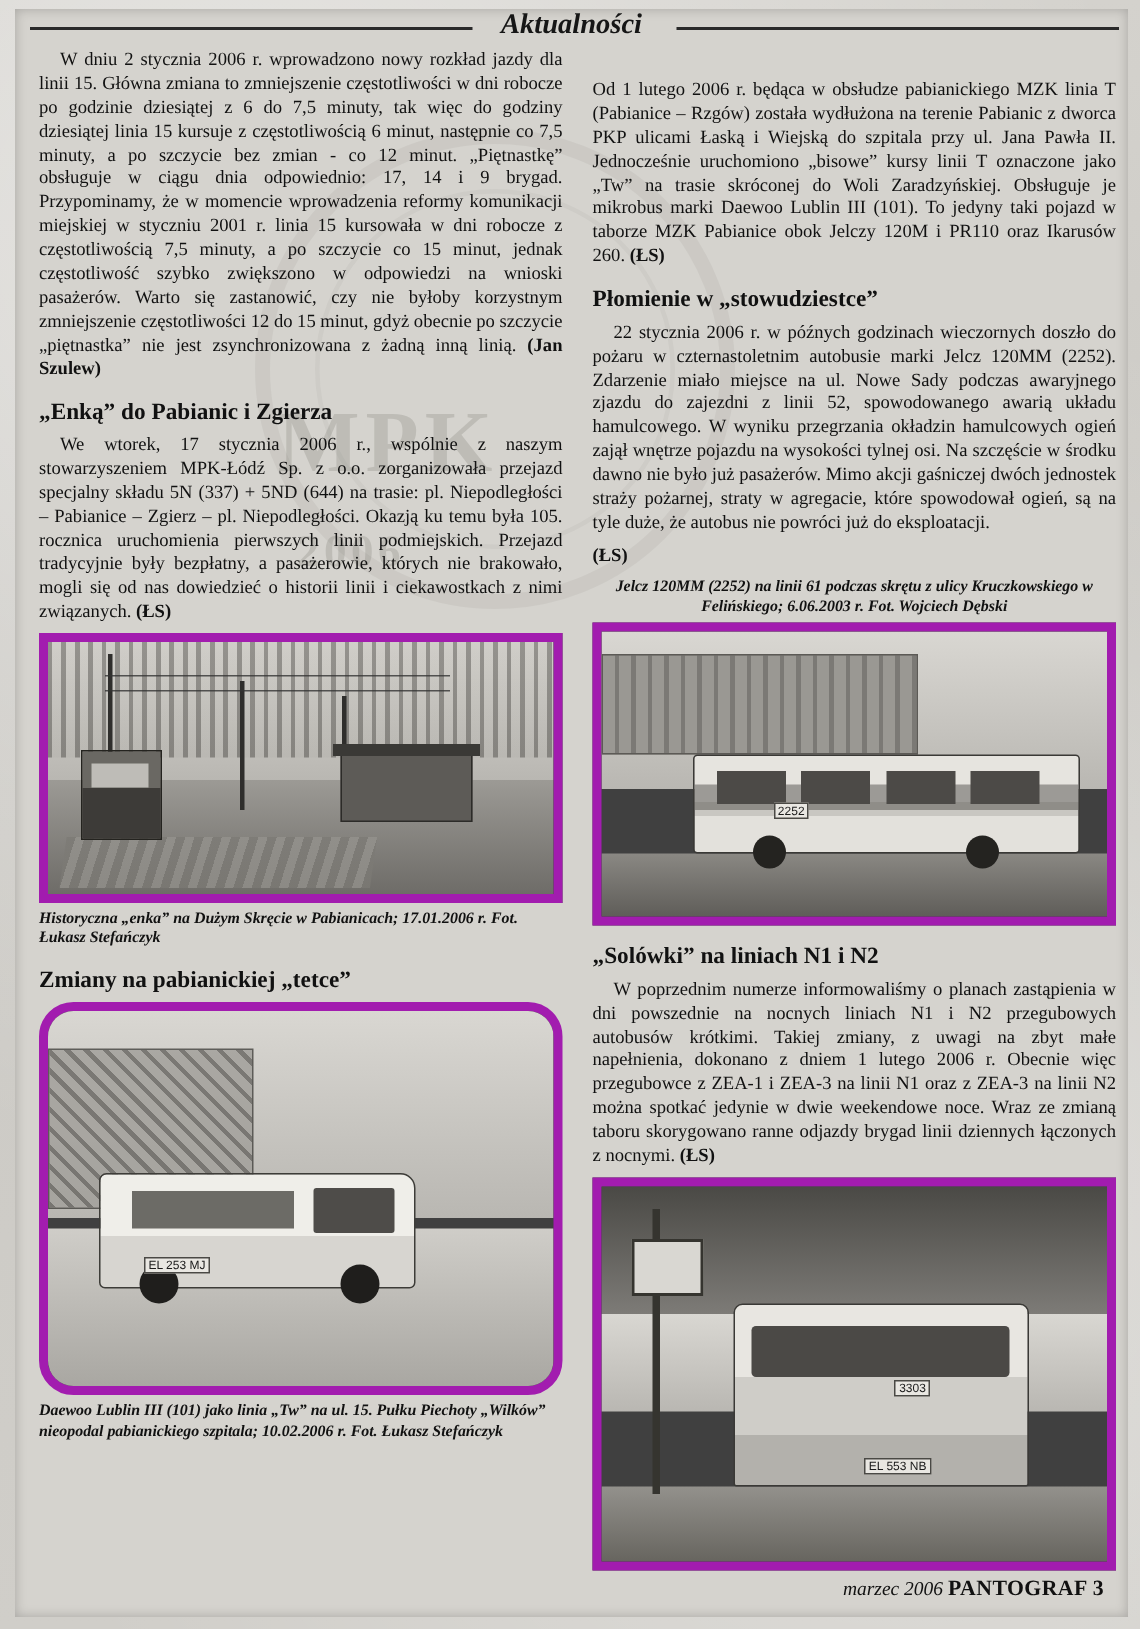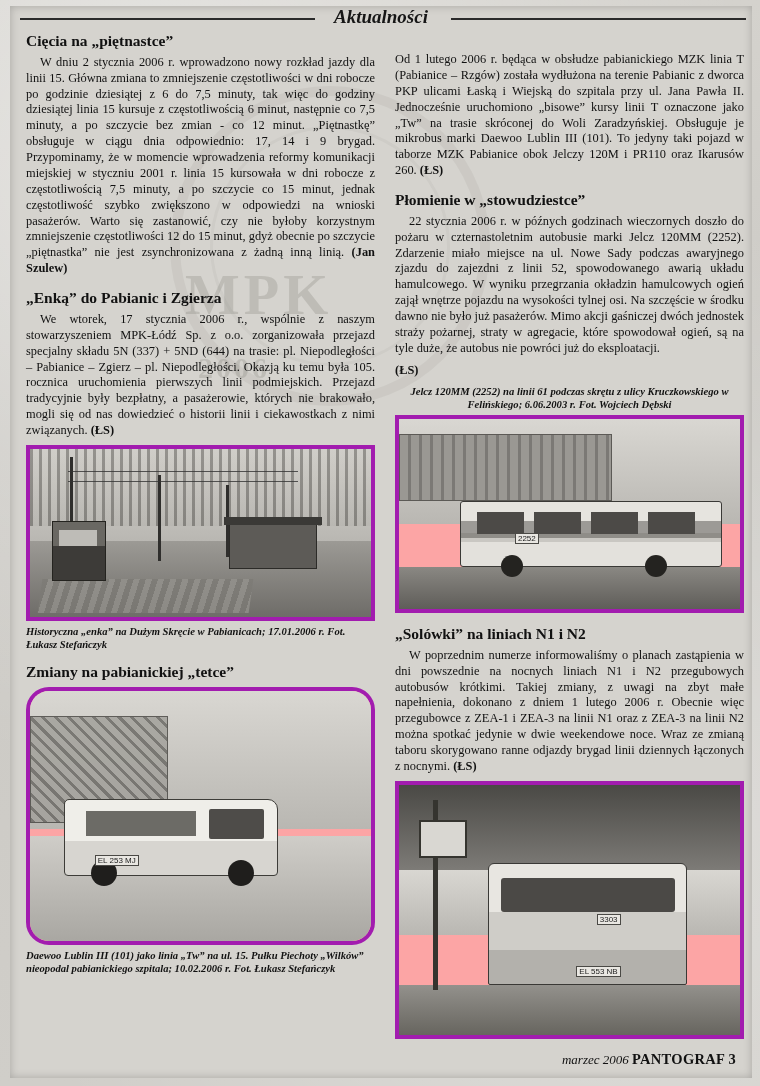--- a/index.html
+++ b/index.html
@@ -98,22 +98,22 @@
     text-align:justify;
     text-indent:14px;
     hyphens:auto;
   }
   p.body.noind{text-indent:0;}
   .sig{font-weight:bold;}
 
   
   .photo{
     position:relative;
-    border:4px solid #a21caf;
-    background:#fca5a5;
+    border:6px solid #a21caf;
+    background:#404040;
     overflow:hidden;
   }
   .cap{
     font-size:10.6px;
     font-style:italic;
     line-height:1.25;
     margin:4px 0 0 0;
     text-align:left;
     font-weight:bold;
   }
@@ -232,21 +232,20 @@
     <div class="masthead">
       <div class="rule-left"></div>
       <div class="rule-right"></div>
       <div class="title">Aktualności</div>
     </div>
 
     <div class="cols">
 
       <div class="col col-left">
 
-        <h2 class="sec">Cięcia na „piętnastce”</h2>
         <p class="body"><span>W dniu 2 stycznia 2006 r. wprowadzono nowy rozkład jazdy dla linii 15. Główna zmiana to zmniejszenie częstotliwości w dni robocze po godzinie dziesiątej z 6 do 7,5 minuty, tak więc do godziny dziesiątej linia 15 kursuje z częstotliwością 6 minut, następnie co 7,5 minuty, a po szczycie bez zmian - co 12 minut. „Piętnastkę” obsługuje w ciągu dnia odpowiednio: 17, 14 i 9 brygad. Przypominamy, że w momencie wprowadzenia reformy komunikacji miejskiej w styczniu 2001 r. linia 15 kursowała w dni robocze z częstotliwością 7,5 minuty, a po szczycie co 15 minut, jednak częstotliwość szybko zwiększono w odpowiedzi na wnioski pasażerów. Warto się zastanowić, czy nie byłoby korzystnym zmniejszenie częstotliwości 12 do 15 minut, gdyż obecnie po szczycie „piętnastka” nie jest zsynchronizowana z żadną inną linią.</span> <span class="sig">(Jan Szulew)</span></p>
 
         <h2 class="sec sp">„Enką” do Pabianic i Zgierza</h2>
         <p class="body"><span>We wtorek, 17 stycznia 2006 r., wspólnie z naszym stowarzyszeniem MPK-Łódź Sp. z o.o. zorganizowała przejazd specjalny składu 5N (337) + 5ND (644) na trasie: pl. Niepodległości – Pabianice – Zgierz – pl. Niepodległości. Okazją ku temu była 105. rocznica uruchomienia pierwszych linii podmiejskich. Przejazd tradycyjnie były bezpłatny, a pasażerowie, których nie brakowało, mogli się od nas dowiedzieć o historii linii i ciekawostkach z nimi związanych.</span> <span class="sig">(ŁS)</span></p>
 
         <div class="photo" id="photo-tram">
           <div class="sky"></div>
           <div class="trees"></div>
           <div class="ground"></div>
           <div class="pole" style="left:40px;top:8px;height:110px;"></div>

